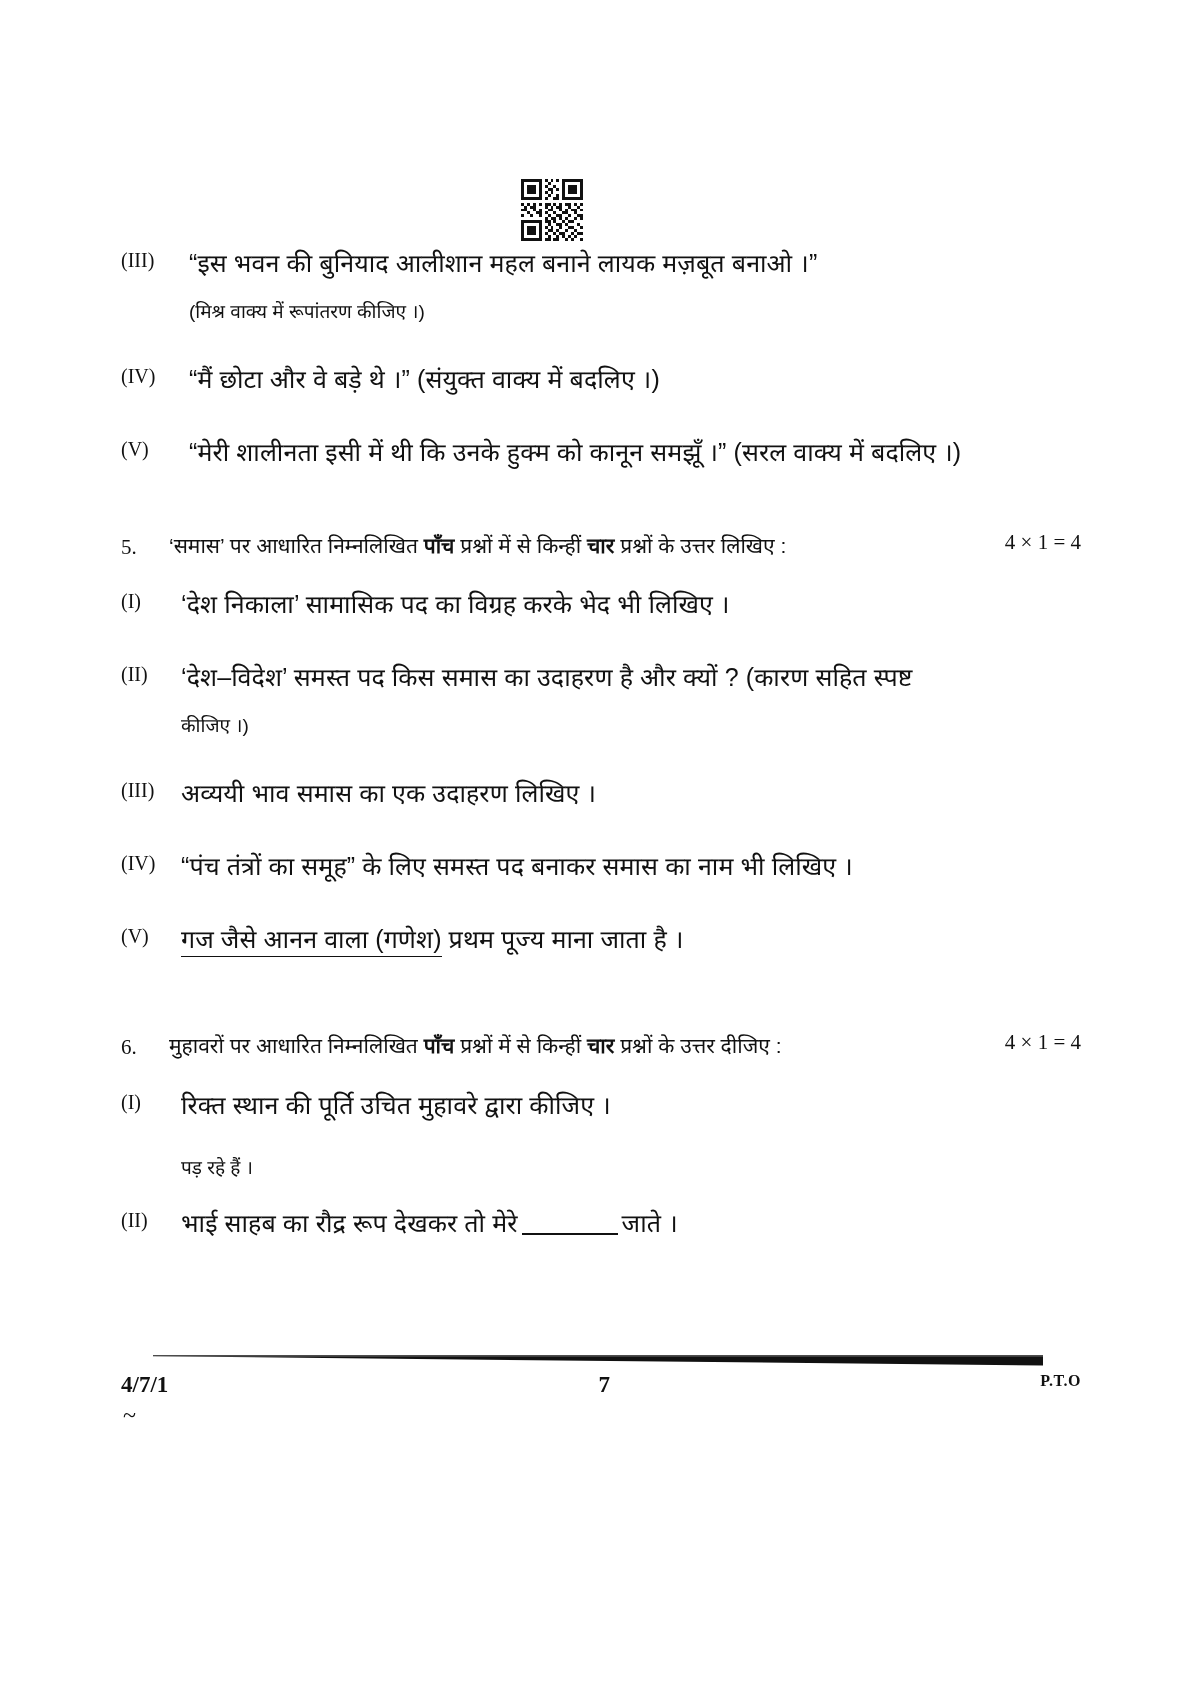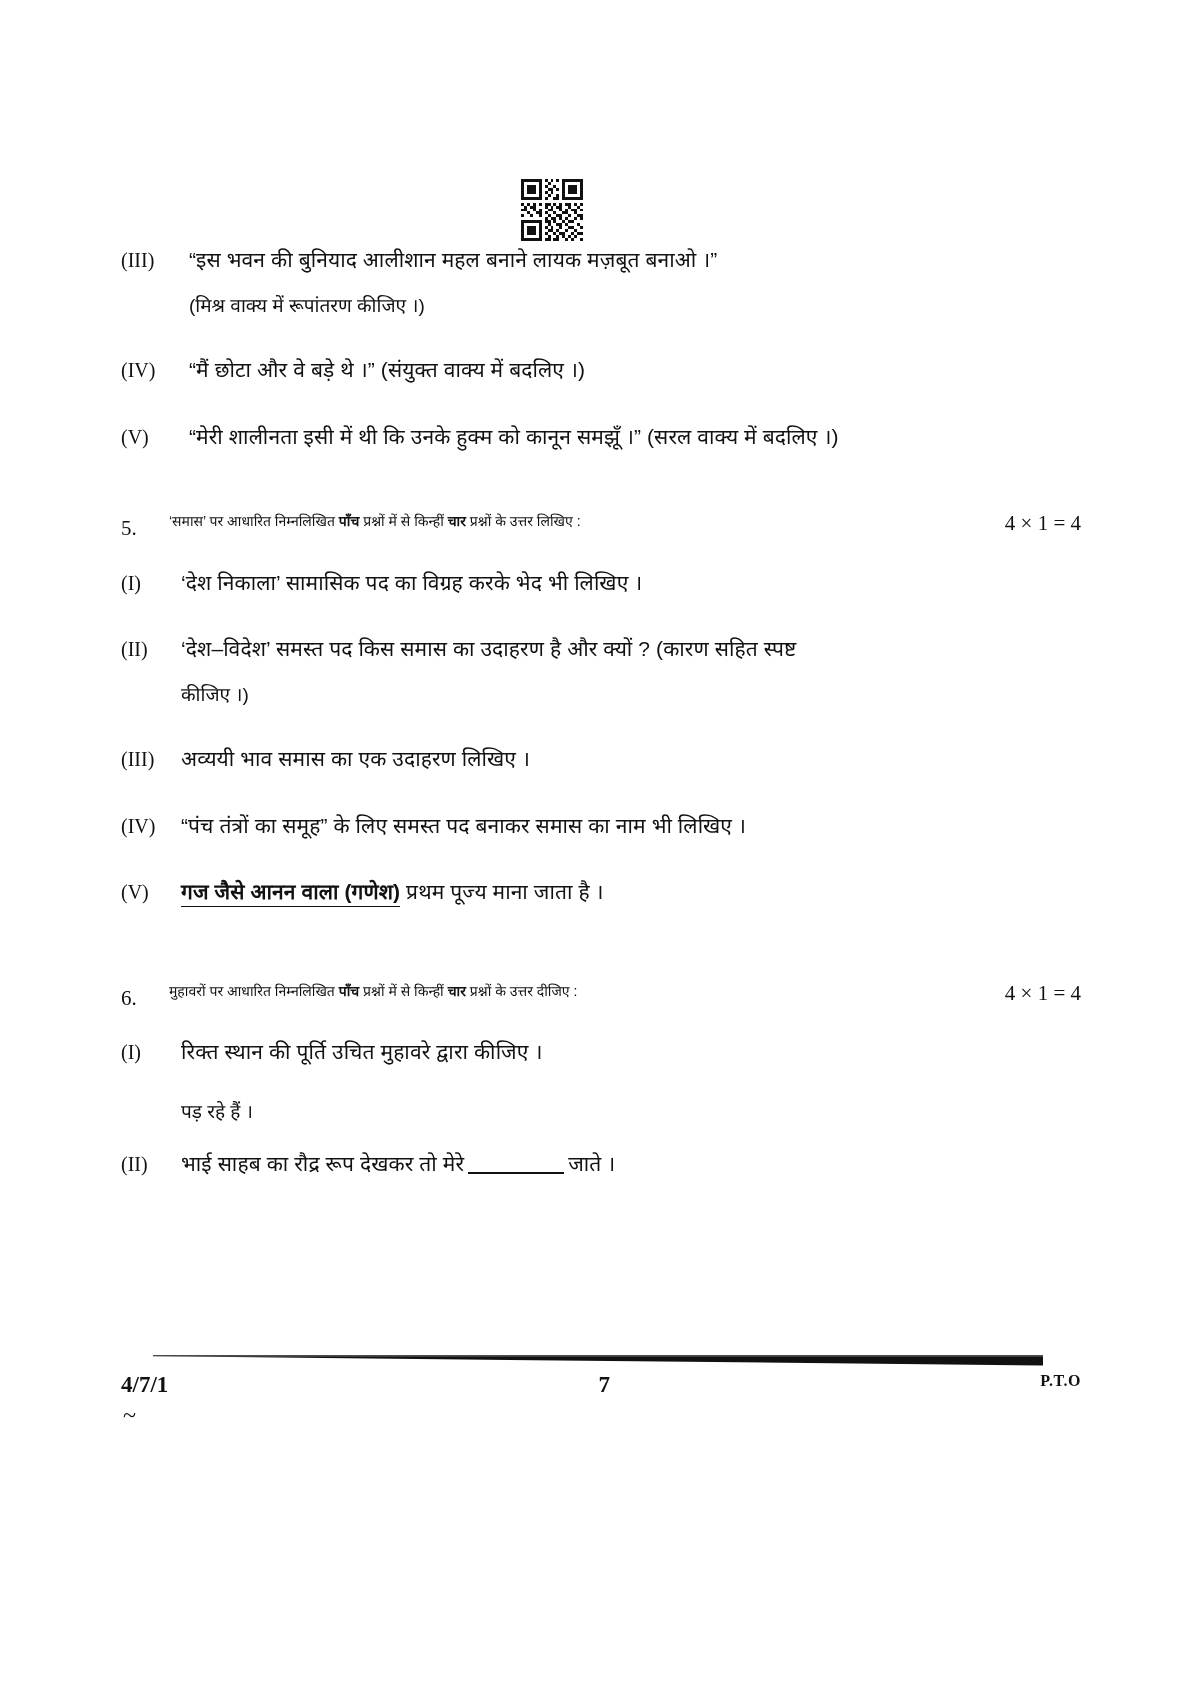--- a/index.html
+++ b/index.html
@@ -59,21 +59,21 @@
   }
   .roman.narrow { width: 60px; flex: 0 0 60px; }
 
   .qbody {
     flex: 1 1 auto;
     font-size: 21.5px;
     line-height: 1.55;
   }
   .qbody.dev {
     font-family: "Liberation Sans", "DejaVu Sans", sans-serif;
-    font-size: 21px;
+    font-size: 25px;
     letter-spacing: 0.1px;
   }
   .dev {
     font-family: "Liberation Sans", "DejaVu Sans", sans-serif;
   }
 
   .marks {
     flex: 0 0 auto;
     width: 118px;
     text-align: right;
@@ -84,21 +84,21 @@
   }
 
   .mainq {
     display: flex;
     align-items: flex-start;
     width: 100%;
   }
   .mainq .stem {
     flex: 1 1 auto;
     font-family: "Liberation Sans", "DejaVu Sans", sans-serif;
-    font-size: 14px;
+    font-size: 21px;
     line-height: 1.55;
   }
 
   b, .bold { font-weight: 700; }
 
   .gap-xs { height: 14px; }
   .gap-s  { height: 22px; }
   .gap-m  { height: 34px; }
   .gap-xl { height: 58px; }
 
@@ -106,21 +106,20 @@
     margin-left: 68px;
     font-family: "Liberation Sans", "DejaVu Sans", sans-serif;
     font-size: 19px;
     line-height: 1.55;
   }
   .cont-line.n60 { margin-left: 60px; }
 
   .underline-span {
     border-bottom: 1.6px solid #111;
     padding-bottom: 3px;
-    font-weight: bold;
   }
 
   .blank {
     display: inline-block;
     width: 108px;
     border-bottom: 2px solid #111;
     vertical-align: -3px;
     margin: 0 4px;
   }
   .blank.short { width: 96px; }

